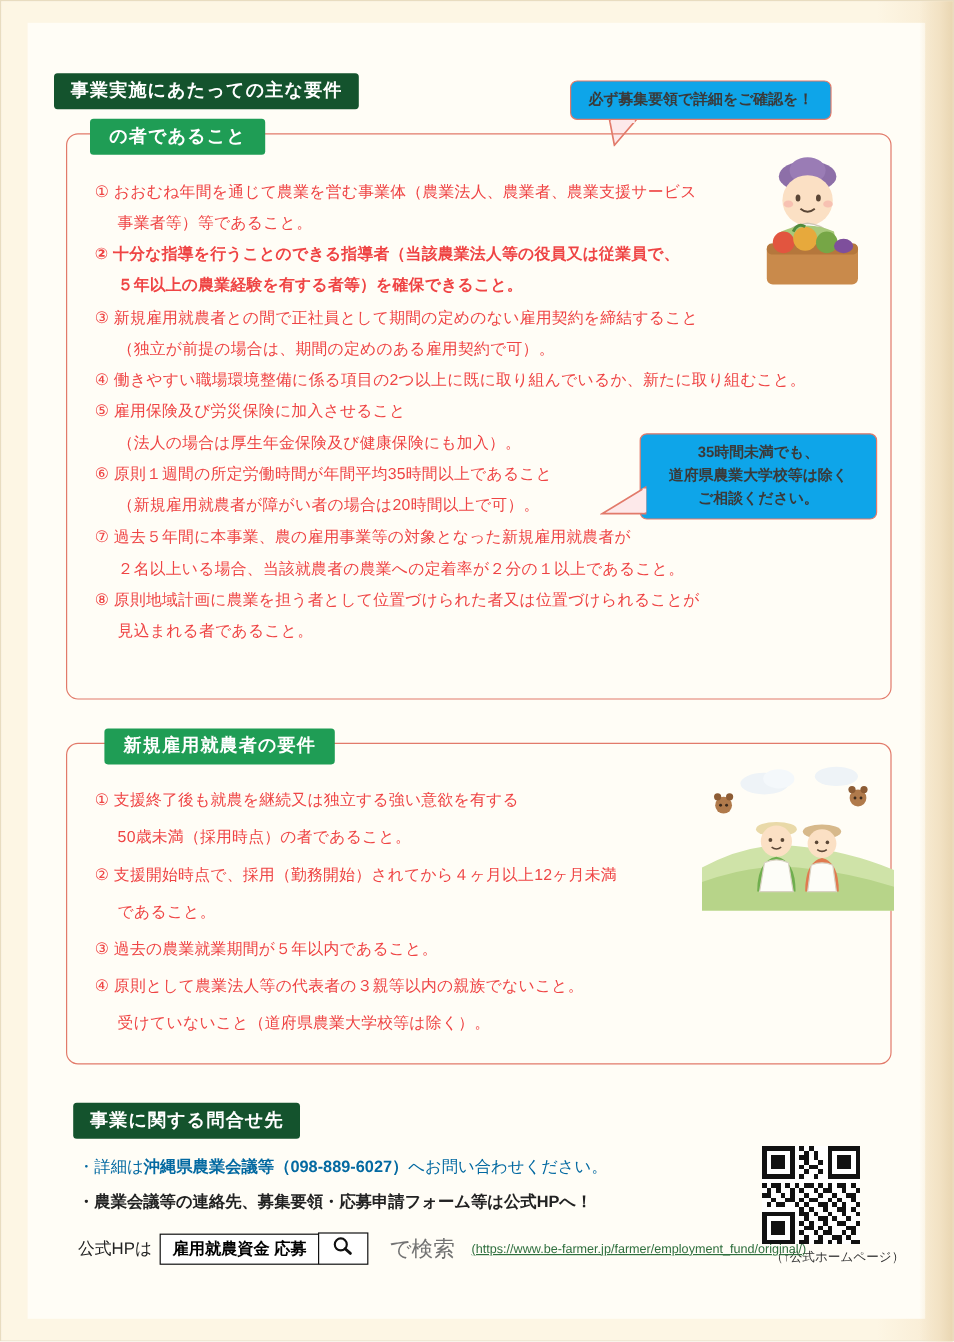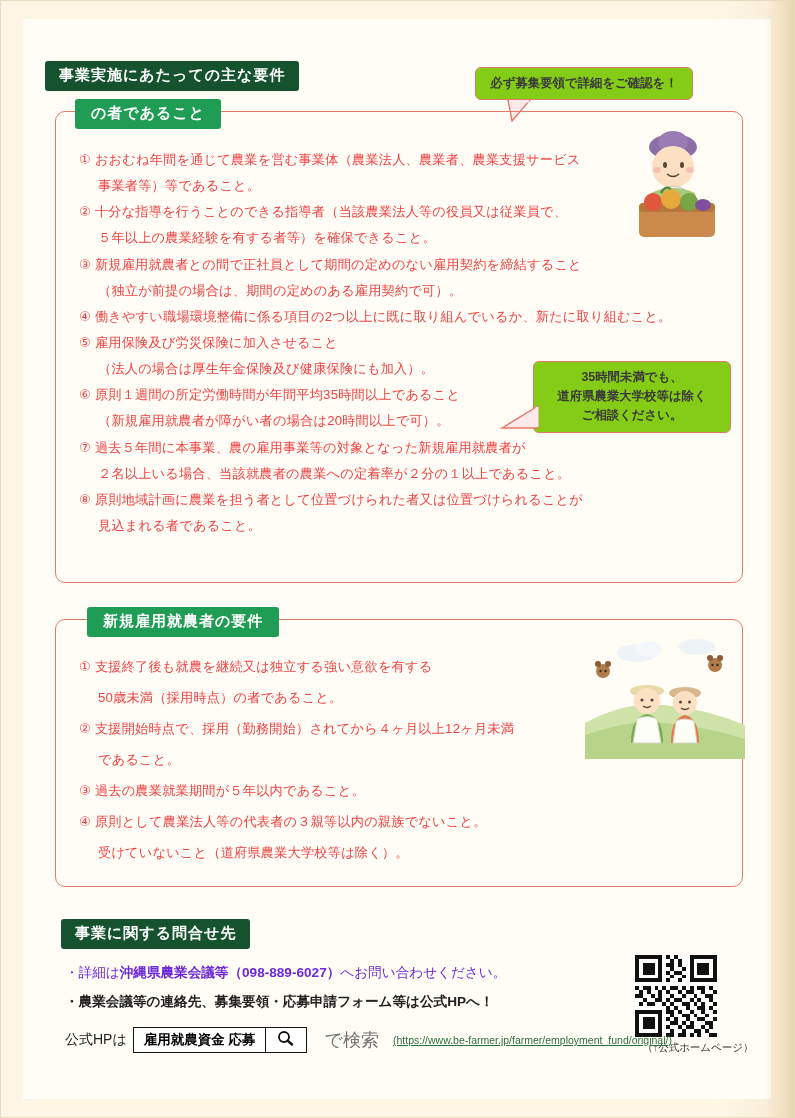--- a/index.html
+++ b/index.html
@@ -61,21 +61,21 @@
     line-height:1.98;
     letter-spacing:0.2px;
   }
   .ln { white-space:nowrap; }
   .ind { padding-left:19px; }
 
   
   .callout {
     position:absolute;
     border:1.4px solid #e27a6a;
-    background:#84cc16;
+    background:#0ea5e9;
     border-radius:6px;
     font-size:12.4px;
     font-weight:bold;
     color:#3a3a3a;
     text-align:center;
     line-height:1.55;
     padding:6px 10px;
   }
 
   
@@ -147,21 +147,21 @@
     <circle cx="88" cy="75" r="9" fill="#76a646"></circle>
     <ellipse cx="102" cy="78" rx="8" ry="6" fill="#7e4f9c"></ellipse>
     <path d="M60 66 q4-8 10-4" stroke="#4f8b3c" stroke-width="2.4" fill="none"></path>
   </svg>
 
   <div class="body-txt" id="corp-list" style="position:absolute; left:56px; top:128px; width:660px;">
         <div style="margin-bottom: 0px;">
           <div class="ln">① おおむね年間を通じて農業を営む事業体（農業法人、農業者、農業支援サービス</div>
           <div class="ln ind">事業者等）等であること。</div>
         </div>
-        <div style="margin-bottom: 0px;">
+        <div style="margin-bottom: 0px; font-weight: bold;">
           <div class="ln">② 十分な指導を行うことのできる指導者（当該農業法人等の役員又は従業員で、</div>
           <div class="ln ind">５年以上の農業経験を有する者等）を確保できること。</div>
         </div>
         <div style="margin-bottom: 0px;">
           <div class="ln">③ 新規雇用就農者との間で正社員として期間の定めのない雇用契約を締結すること</div>
           <div class="ln ind">（独立が前提の場合は、期間の定めのある雇用契約で可）。</div>
         </div>
         <div style="margin-bottom: 0px;">
           <div class="ln">④ 働きやすい職場環境整備に係る項目の2つ以上に既に取り組んでいるか、新たに取り組むこと。</div>
         </div>
@@ -257,21 +257,21 @@
         <div style="margin-bottom: 0px;">
           <div class="ln ind">受けていないこと（道府県農業大学校等は除く）。</div>
         </div>
       </div>
 
   <div class="hdr-float" style="left:38px; top:900px;">
     <span class="bar-red">事業に関する問合せ先</span>
   </div>
 
   <div style="position:absolute; left:42px; top:940px; width:560px;">
-    <div style="font-size:13.6px; color:#6d28d9; line-height:2.1;">
+    <div style="font-size:13.6px; color:#0369a1; line-height:2.1;">
       <span>・詳細は</span><span style="font-weight:bold;">沖縄県農業会議等（098-889-6027）</span><span>へお問い合わせください。</span>
     </div>
     <div style="font-size:13.6px; color:#222; font-weight:bold; line-height:2.1;">・農業会議等の連絡先、募集要領・応募申請フォーム等は公式HPへ！</div>
   </div>
 
   <svg class="qr" style="position:absolute; left:612px; top:936px;" width="82" height="82" viewBox="0 0 21 21" shape-rendering="crispEdges">
     <rect width="21" height="21" fill="#fff"></rect>
     <g fill="#111">
       <rect x="0" y="0" width="7" height="1"></rect>
           <rect x="0" y="6" width="7" height="1"></rect>

